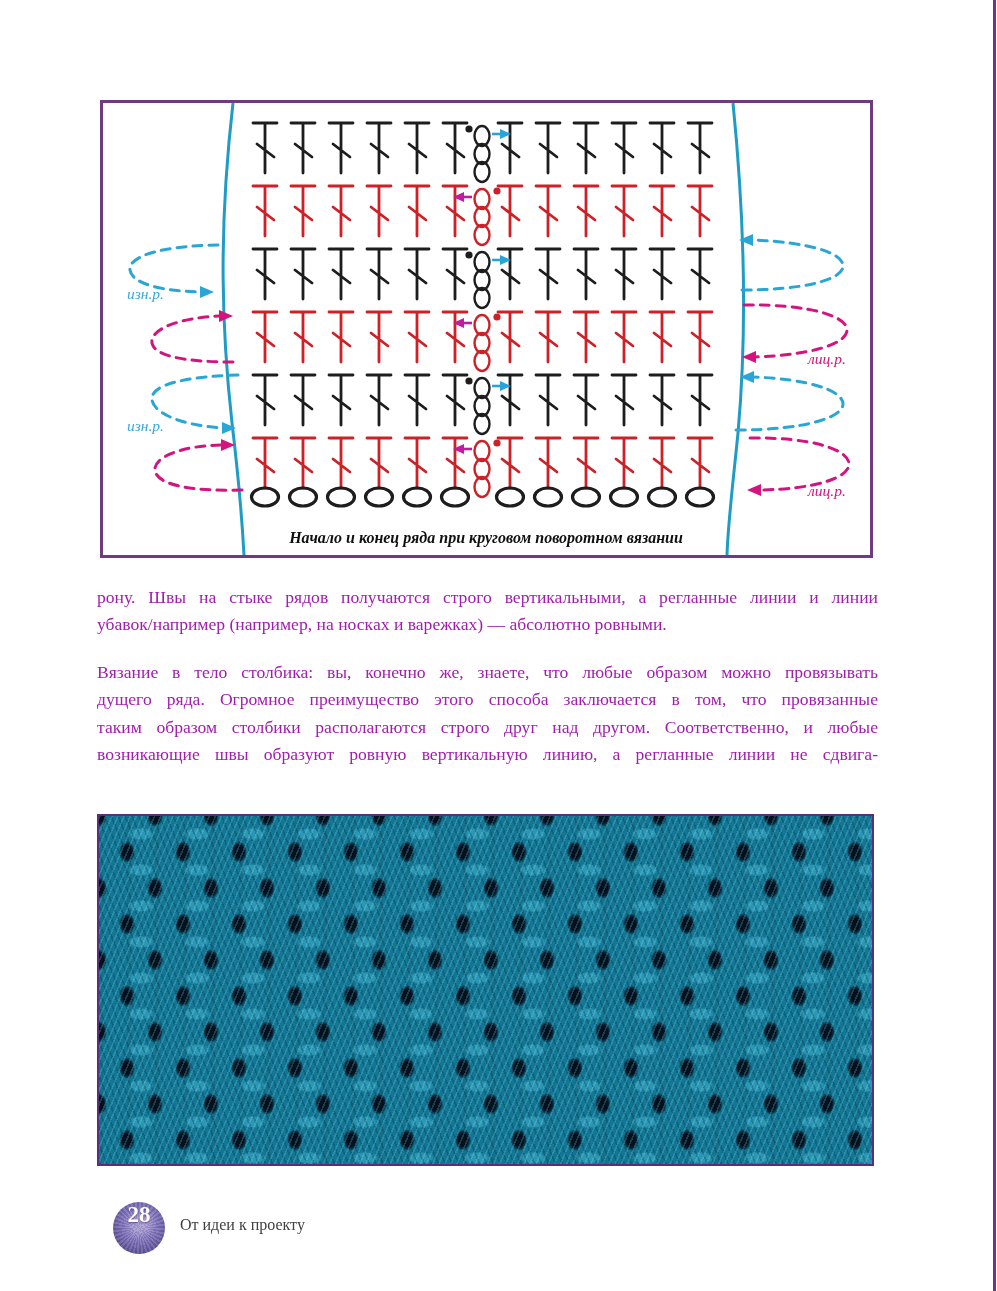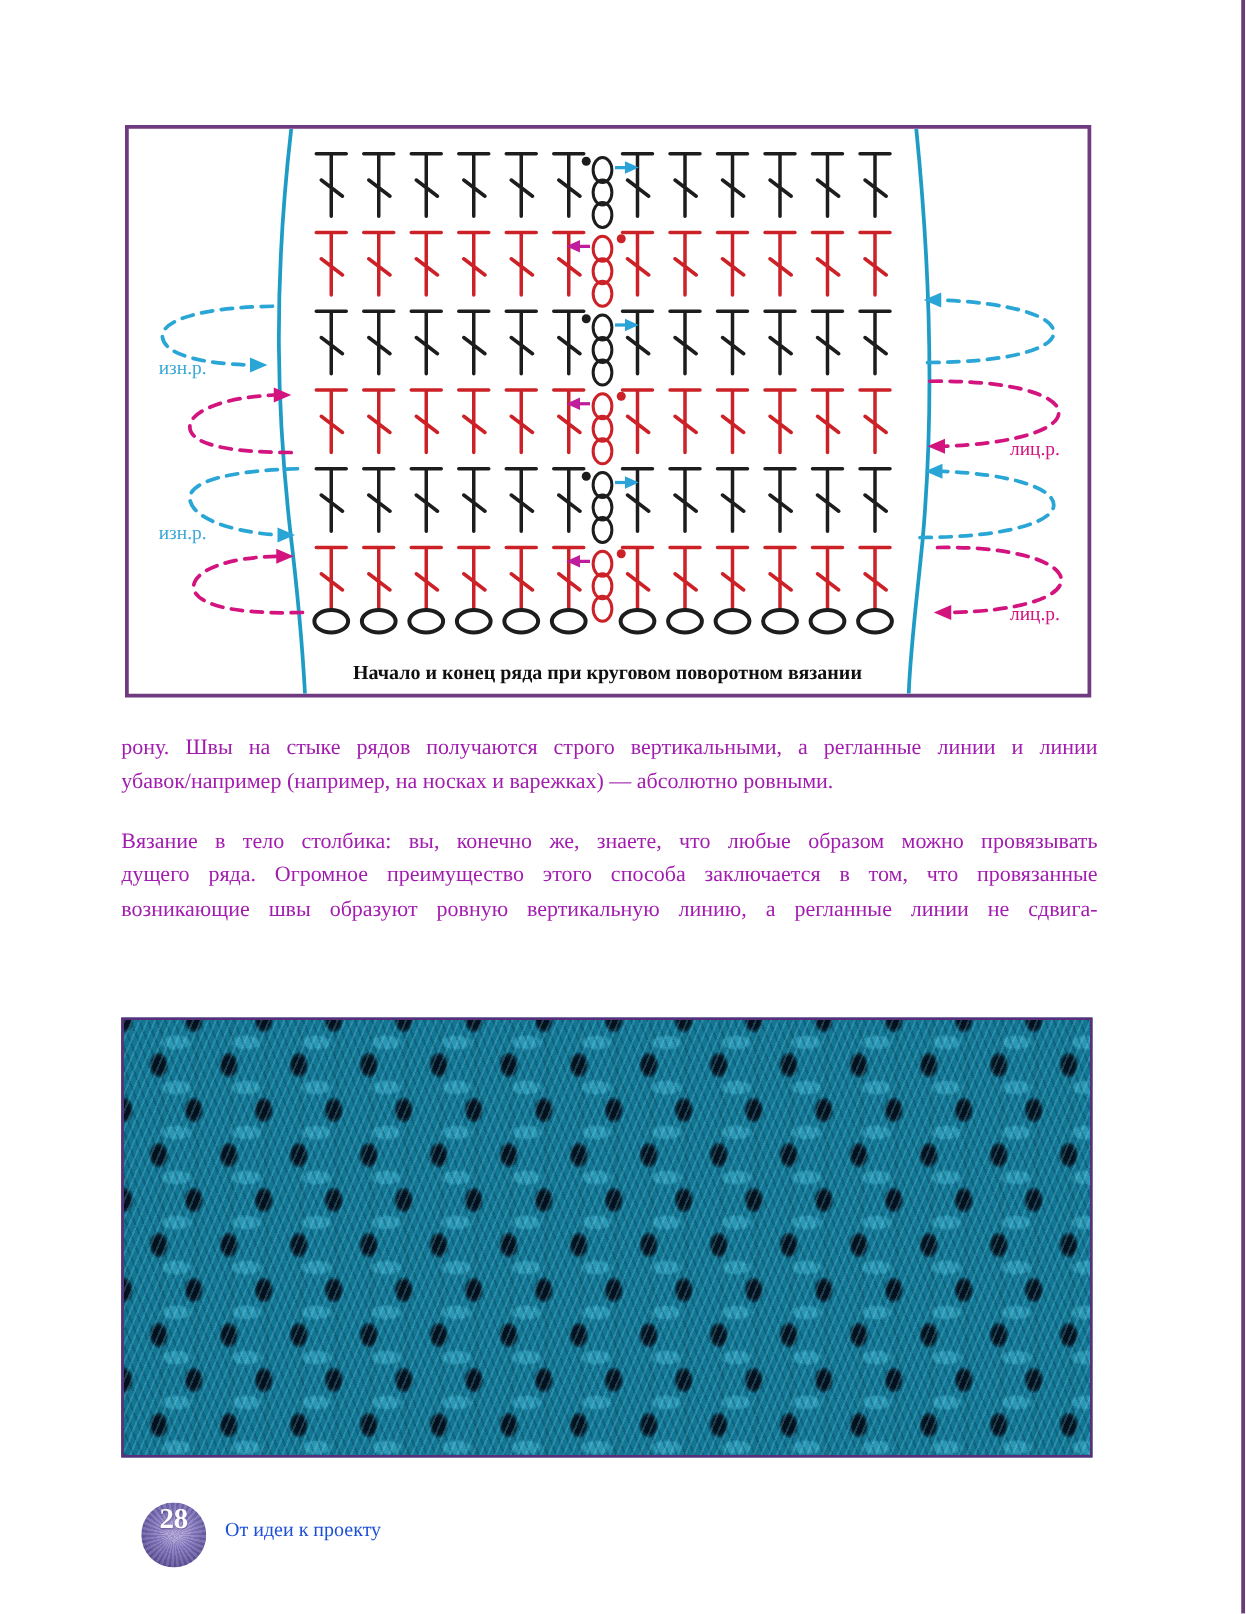--- a/index.html
+++ b/index.html
@@ -1,21 +1,21 @@
 <!DOCTYPE html>
 <html><head>
 <meta charset="utf-8">
 <style>
   html,body{margin:0;padding:0;background:#fff;}
   .page{position:relative;width:997px;height:1291px;background:#ffffff;overflow:hidden;
         font-family:"Liberation Serif", serif;}
 
   
   .diagram-box{position:absolute;left:100px;top:100px;width:767px;height:452px;
-               border:3px solid #6f3a80;background:#fff;}
+               border:3px solid #6f3a80;background:#fff;font-style:italic;}
   .diagram-box svg{display:block;}
   svg text{font-family:"Liberation Serif", serif;}
   .side-label{font-size:15.5px;}
   .cap{font-size:16px;font-weight:bold;fill:#101010;}
 
   
   .bodytext{position:absolute;left:97px;width:781px;color:#a21caf;
             font-size:17.6px;line-height:27.3px;}
   .p1{top:584px;}
   .p2{top:659px;}
@@ -37,21 +37,21 @@
          background-size:auto,auto,56px 72px,56px 72px,56px 36px,auto;
          background-position:0 0,0 0,0 0,28px 36px,14px 6px,0 0;}
 
   
   .badge{position:absolute;left:113px;top:1202px;width:52px;height:52px;border-radius:50%;
          background:
            repeating-conic-gradient(rgba(255,255,255,0.10) 0deg 5deg, rgba(30,10,70,0.10) 5deg 10deg),
            radial-gradient(circle at 52% 42%, #aca0d6 0 16%, #8478be 40%, #675b9e 66%, #4e3f8a 86%, #433573 100%);
          display:flex;justify-content:center;}
   .badge span{color:#ffffff;font-size:23px;font-weight:bold;text-shadow:0 1px 2px rgba(40,20,90,0.6);}
-  .footer-title{position:absolute;left:180px;top:1216px;font-size:16px;color:#1d4ed8;}
+  .footer-title{position:absolute;left:180px;top:1216px;font-size:16px;color:#404040;}
 
   
   .edge-line{position:absolute;left:993px;top:0;width:3px;height:1291px;background:#6a3a7c;}
 </style>
 </head>
 <body>
 
 <div class="page">
 
   <div class="diagram-box">
@@ -227,20 +227,21 @@
   </div>
 
   <div class="bodytext p1">
     <div class="bodyline">рону. Швы на стыке рядов получаются строго вертикальными, а регланные линии и линии</div>
     <div class="bodyline last">убавок/например (например, на носках и варежках) — абсолютно ровными.</div>
   </div>
 
   <div class="bodytext p2">
     <div class="bodyline"><span class="lead">Вязание в тело столбика:</span><span> вы, конечно же, знаете, что любые образом можно провязывать</span></div>
     <div class="bodyline">дущего ряда. Огромное преимущество этого способа заключается в том, что провязанные</div>
+    <div class="bodyline">таким образом столбики располагаются строго друг над другом. Соответственно, и любые</div>
     <div class="bodyline">возникающие швы образуют ровную вертикальную линию, а регланные линии не сдвига-</div>
   </div>
 
   <div class="photo"></div>
 
   <div class="badge">
     <span>28</span>
   </div>
   <div class="footer-title">От идеи к проекту</div>
 

